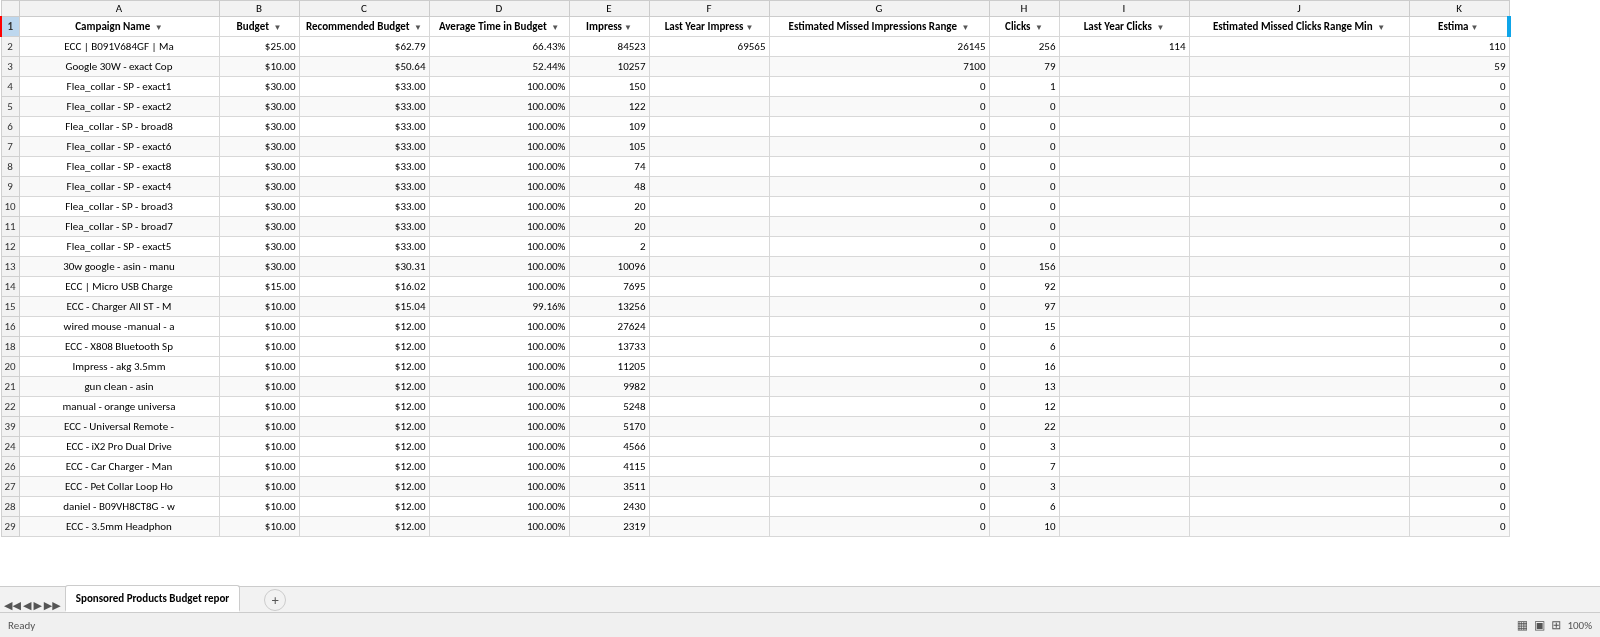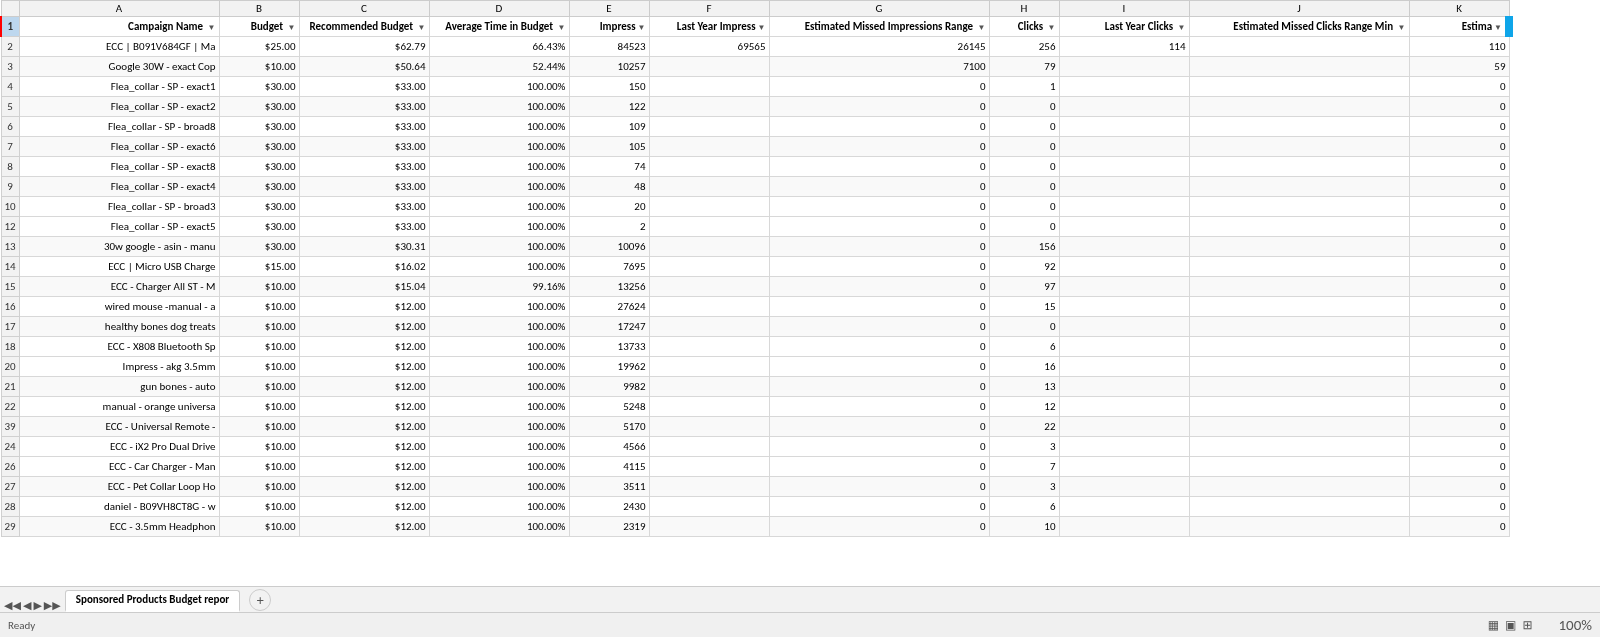--- a/index.html
+++ b/index.html
@@ -65,21 +65,21 @@
       overflow: hidden;
       text-overflow: ellipsis;
       height: 20px;
     }
 
     .field-header-row td:first-child {
       border-left: 2px solid #ff0000;
     }
 
     .field-header-row td:last-child {
-      border-right: 8px solid #0ea5e9;
+      border-right: 4px solid #0ea5e9;
     }
 
     
     .field-header-row .row-header {
       background: #d6e4f0;
       font-weight: bold;
       border: 1px solid #d0d0d0;
     }
 
     
@@ -101,21 +101,21 @@
       font-size: 11px;
       color: #000;
       background: #fff;
     }
 
     td.data-cell.num {
       text-align: right;
     }
 
     td.data-cell.txt {
-      text-align: right;
+      text-align: center;
     }
 
     
     tr.alt-row td.data-cell {
       background: #f9f9f9;
     }
 
     
     tr.selected-row .row-header {
       background: #bdd7ee;
@@ -128,32 +128,32 @@
       background: #f2f2f2;
       border-top: 1px solid #ccc;
       display: flex;
       align-items: flex-end;
       padding-left: 4px;
       gap: 0;
     }
 
     .sheet-tab {
       height: 22px;
-      padding: 4px 10px;
+      padding: 12px 10px;
       border: 1px solid #ccc;
       border-bottom: none;
       background: #fff;
       font-size: 11px;
       font-weight: bold;
       cursor: pointer;
       display: flex;
-      align-items: flex-end;
+      align-items: center;
       color: #000;
       border-radius: 3px 3px 0 0;
-      margin-right: 5px;
+      margin-right: 20px;
     }
 
     .sheet-tab.active {
       background: #fff;
       border-bottom: 2px solid #fff;
     }
 
     .add-sheet-btn {
       width: 22px;
       height: 22px;
@@ -207,22 +207,21 @@
       margin-right: 4px;
     }
 
     .scroll-nav span {
       cursor: pointer;
       font-size: 11px;
       color: #555;
     }
 
     .zoom-text {
-      font-size: 15px;
-      margin-left: 20px;
+      font-size: 11px;
     }
 
     
     .col-header-row th {
       background: #f2f2f2;
       border: 1px solid #ccc;
       text-align: center;
       font-size: 11px;
       font-weight: normal;
       padding: 1px 2px;
@@ -418,20 +417,34 @@
               <td class="data-cell num">$33.00</td>
               <td class="data-cell num">100.00%</td>
               <td class="data-cell num">20</td>
               <td class="data-cell num"></td>
               <td class="data-cell num">0</td>
               <td class="data-cell num">0</td>
               <td class="data-cell num"></td>
               <td class="data-cell num"></td>
               <td class="data-cell num">0</td>
             </tr>
+            <tr class="alt-row">
+              <td class="row-header">11</td>
+              <td class="data-cell txt">Flea_collar - SP - broad7</td>
+              <td class="data-cell num">$30.00</td>
+              <td class="data-cell num">$33.00</td>
+              <td class="data-cell num">100.00%</td>
+              <td class="data-cell num">20</td>
+              <td class="data-cell num"></td>
+              <td class="data-cell num">0</td>
+              <td class="data-cell num">0</td>
+              <td class="data-cell num"></td>
+              <td class="data-cell num"></td>
+              <td class="data-cell num">0</td>
+            </tr>
             <tr>
               <td class="row-header">12</td>
               <td class="data-cell txt">Flea_collar - SP - exact5</td>
               <td class="data-cell num">$30.00</td>
               <td class="data-cell num">$33.00</td>
               <td class="data-cell num">100.00%</td>
               <td class="data-cell num">2</td>
               <td class="data-cell num"></td>
               <td class="data-cell num">0</td>
               <td class="data-cell num">0</td>
@@ -488,65 +501,51 @@
               <td class="data-cell num">$12.00</td>
               <td class="data-cell num">100.00%</td>
               <td class="data-cell num">27624</td>
               <td class="data-cell num"></td>
               <td class="data-cell num">0</td>
               <td class="data-cell num">15</td>
               <td class="data-cell num"></td>
               <td class="data-cell num"></td>
               <td class="data-cell num">0</td>
             </tr>
-            <tr class="alt-row">
-              <td class="row-header">17</td>
-              <td class="data-cell txt">healthy bones dog treats</td>
-              <td class="data-cell num">$10.00</td>
-              <td class="data-cell num">$12.00</td>
-              <td class="data-cell num">100.00%</td>
-              <td class="data-cell num">17247</td>
-              <td class="data-cell num"></td>
-              <td class="data-cell num">0</td>
-              <td class="data-cell num">0</td>
-              <td class="data-cell num"></td>
-              <td class="data-cell num"></td>
-              <td class="data-cell num">0</td>
-            </tr>
             <tr>
               <td class="row-header">18</td>
               <td class="data-cell txt">ECC - X808  Bluetooth Sp</td>
               <td class="data-cell num">$10.00</td>
               <td class="data-cell num">$12.00</td>
               <td class="data-cell num">100.00%</td>
               <td class="data-cell num">13733</td>
               <td class="data-cell num"></td>
               <td class="data-cell num">0</td>
               <td class="data-cell num">6</td>
               <td class="data-cell num"></td>
               <td class="data-cell num"></td>
               <td class="data-cell num">0</td>
             </tr>
             <tr>
               <td class="row-header">20</td>
               <td class="data-cell txt">Impress - akg 3.5mm</td>
               <td class="data-cell num">$10.00</td>
               <td class="data-cell num">$12.00</td>
               <td class="data-cell num">100.00%</td>
-              <td class="data-cell num">19962</td>
+              <td class="data-cell num">11205</td>
               <td class="data-cell num"></td>
               <td class="data-cell num">0</td>
               <td class="data-cell num">16</td>
               <td class="data-cell num"></td>
               <td class="data-cell num"></td>
               <td class="data-cell num">0</td>
             </tr>
             <tr class="alt-row">
               <td class="row-header">21</td>
-              <td class="data-cell txt">gun bones - auto</td>
+              <td class="data-cell txt">gun clean - asin</td>
               <td class="data-cell num">$10.00</td>
               <td class="data-cell num">$12.00</td>
               <td class="data-cell num">100.00%</td>
               <td class="data-cell num">9982</td>
               <td class="data-cell num"></td>
               <td class="data-cell num">0</td>
               <td class="data-cell num">13</td>
               <td class="data-cell num"></td>
               <td class="data-cell num"></td>
               <td class="data-cell num">0</td>

